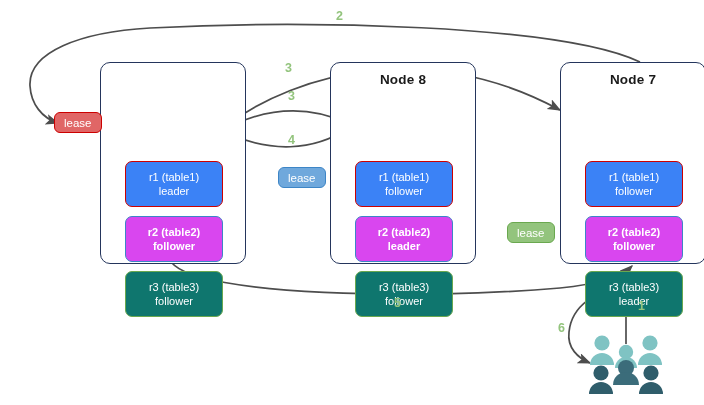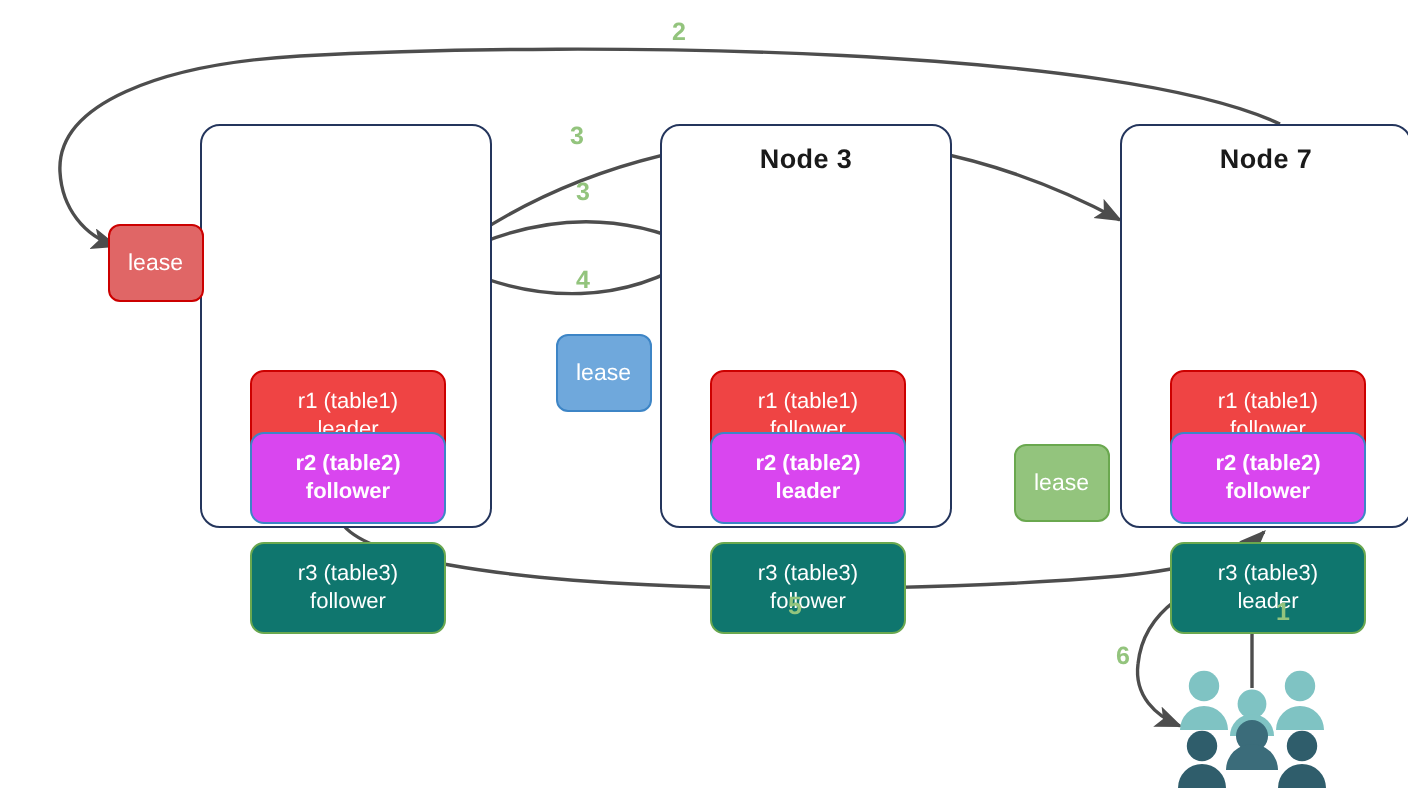--- a/index.html
+++ b/index.html
@@ -54,29 +54,29 @@
     display: flex;
     flex-direction: column;
     align-items: center;
     justify-content: center;
     color: #ffffff;
     font-size: 11px;
     line-height: 14px;
     text-align: center;
   }
   .replica .l1, .replica .l2 { display: block; }
-  .rep-red   { background: #ef4444; border: 1.4px solid #cc0000; margin-top: 24px; }
+  .rep-red   { background: #3b82f6; border: 1.4px solid #cc0000; }
   .rep-blue  { background: #d946ef; border: 1.4px solid #3d85c6; font-weight: bold; }
   .rep-green { background: #0f766e; border: 1.4px solid #6aa84f; }
 
   
   .lease {
     position: absolute;
     box-sizing: border-box;
-    height: 39px;
+    height: 21px;
     border-radius: 6px;
     display: flex;
     align-items: center;
     justify-content: center;
     color: #ffffff;
     font-size: 11.5px;
     padding: 0 9px;
   }
   .lease-red   { background: #e06666; border: 1.4px solid #cc0000; }
   .lease-blue  { background: #6fa8dc; border: 1.4px solid #3d85c6; }
@@ -140,21 +140,21 @@
       <span class="l1">r3 (table3)</span>
       <span class="l2">follower</span>
     </div>
   </div>
 
   <style>
     .node .replica { left: 24px; }
   </style>
 
   <div class="node" style="left:330px; top:62px; width:146px; height:202px;">
-    <div class="node-title">Node 3</div>
+    <div class="node-title">Node 8</div>
     <div class="replica rep-red" style="left:24px; top:98px;">
       <span class="l1">r1 (table1)</span>
       <span class="l2">follower</span>
     </div>
     <div class="replica rep-blue" style="left:24px; top:153px;">
       <span class="l1">r2 (table2)</span>
       <span class="l2">leader</span>
     </div>
     <div class="replica rep-green" style="left:24px; top:208px;">
       <span class="l1">r3 (table3)</span>

